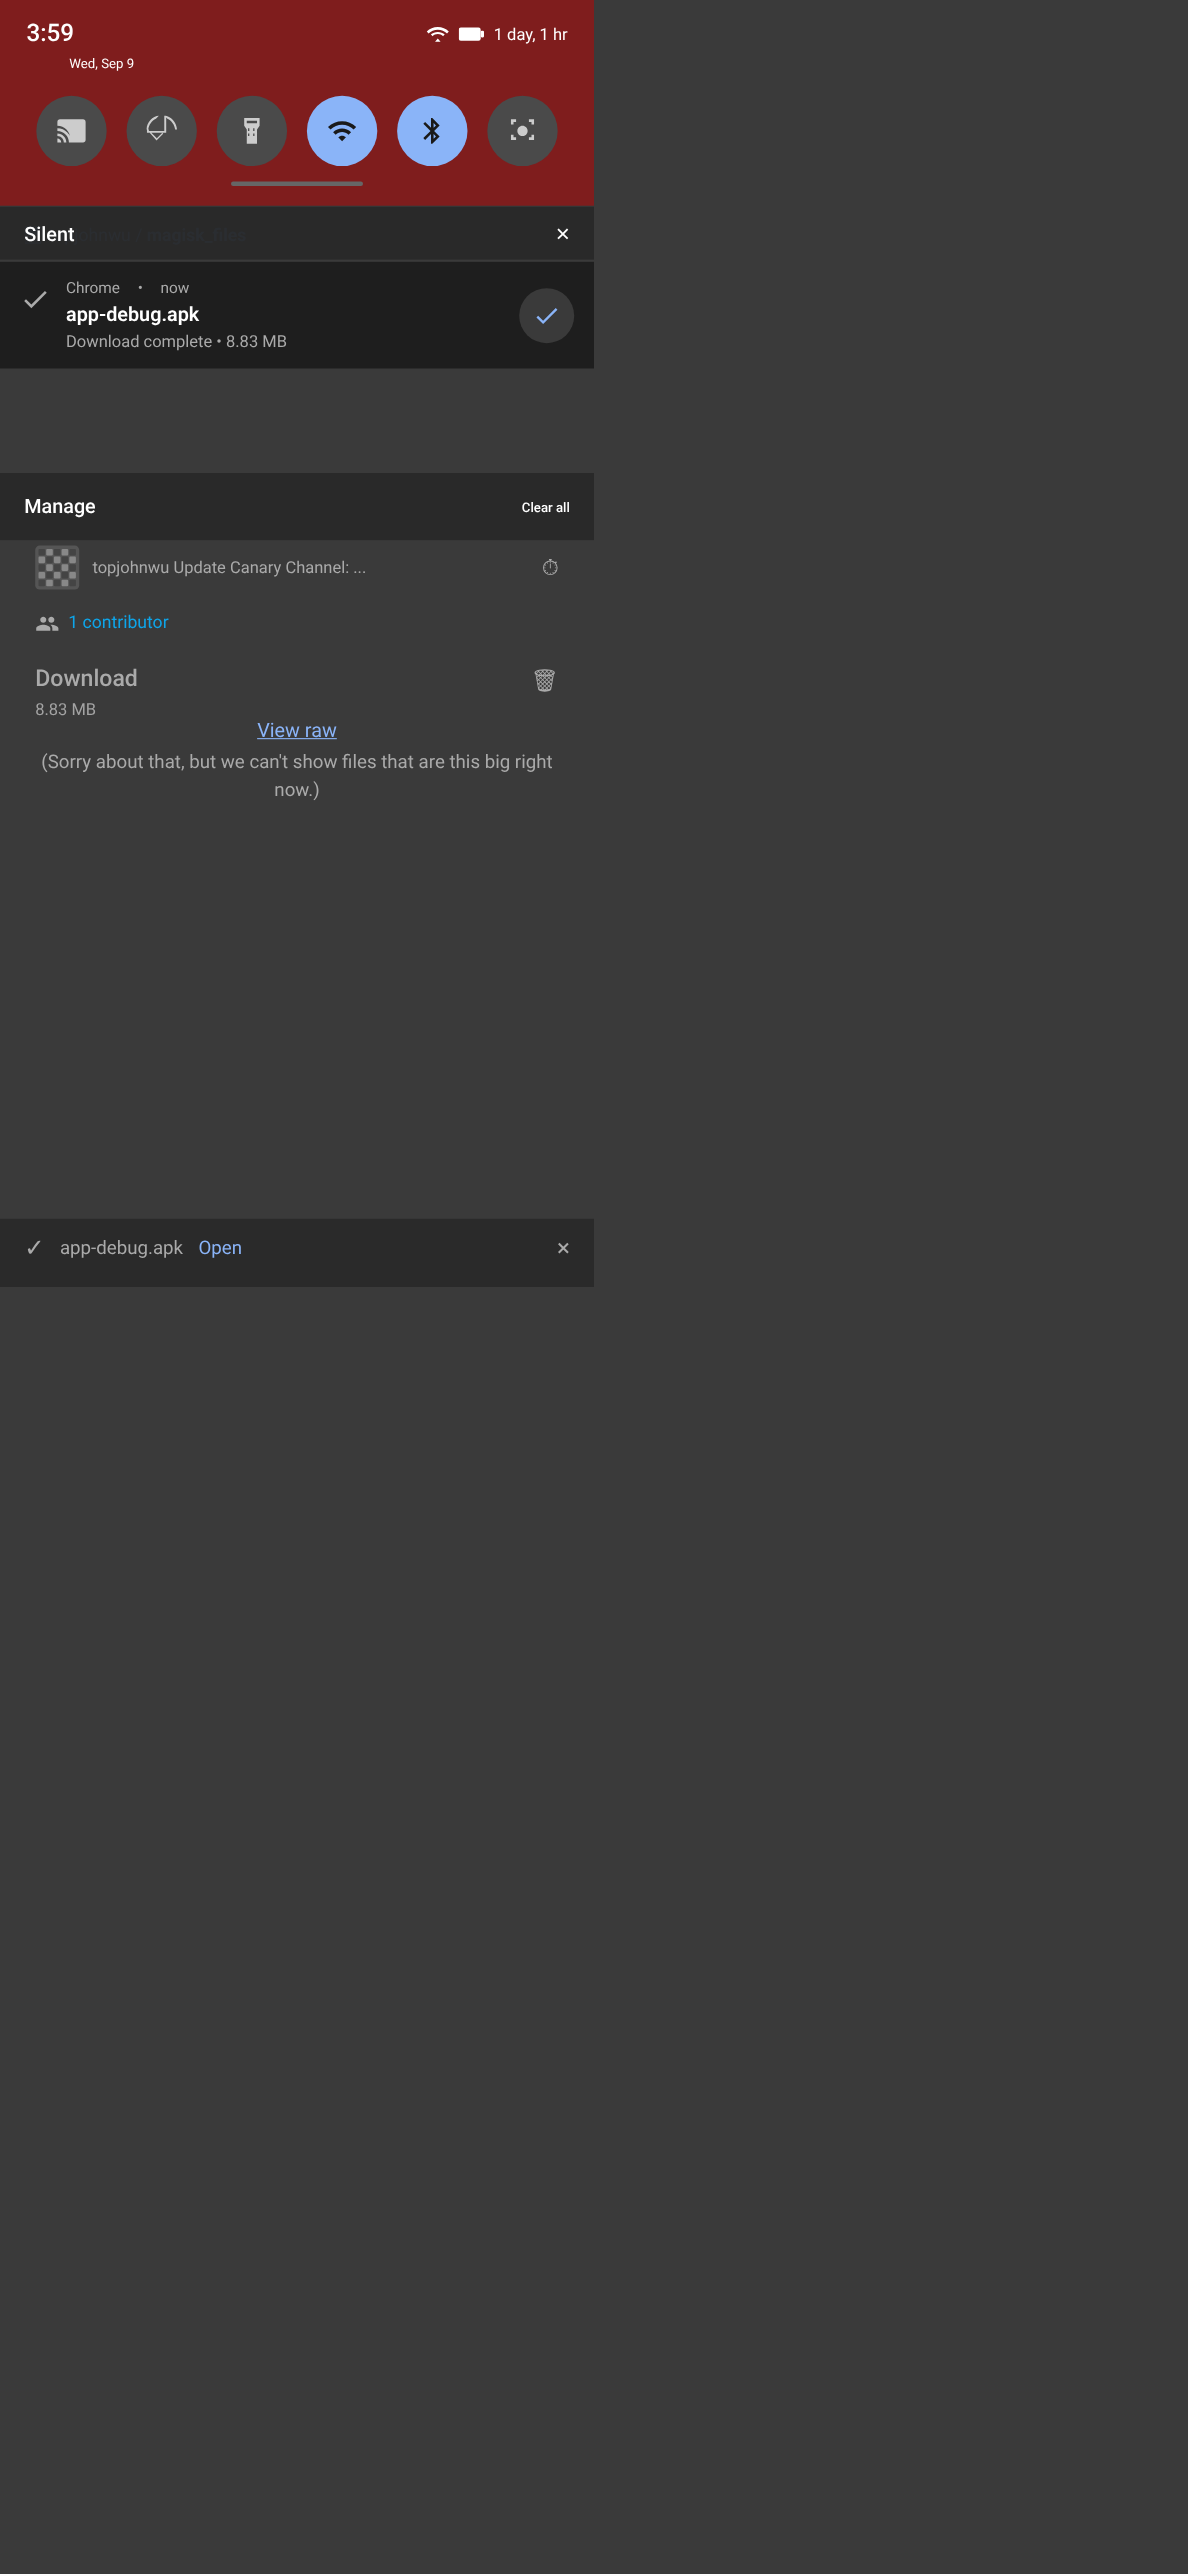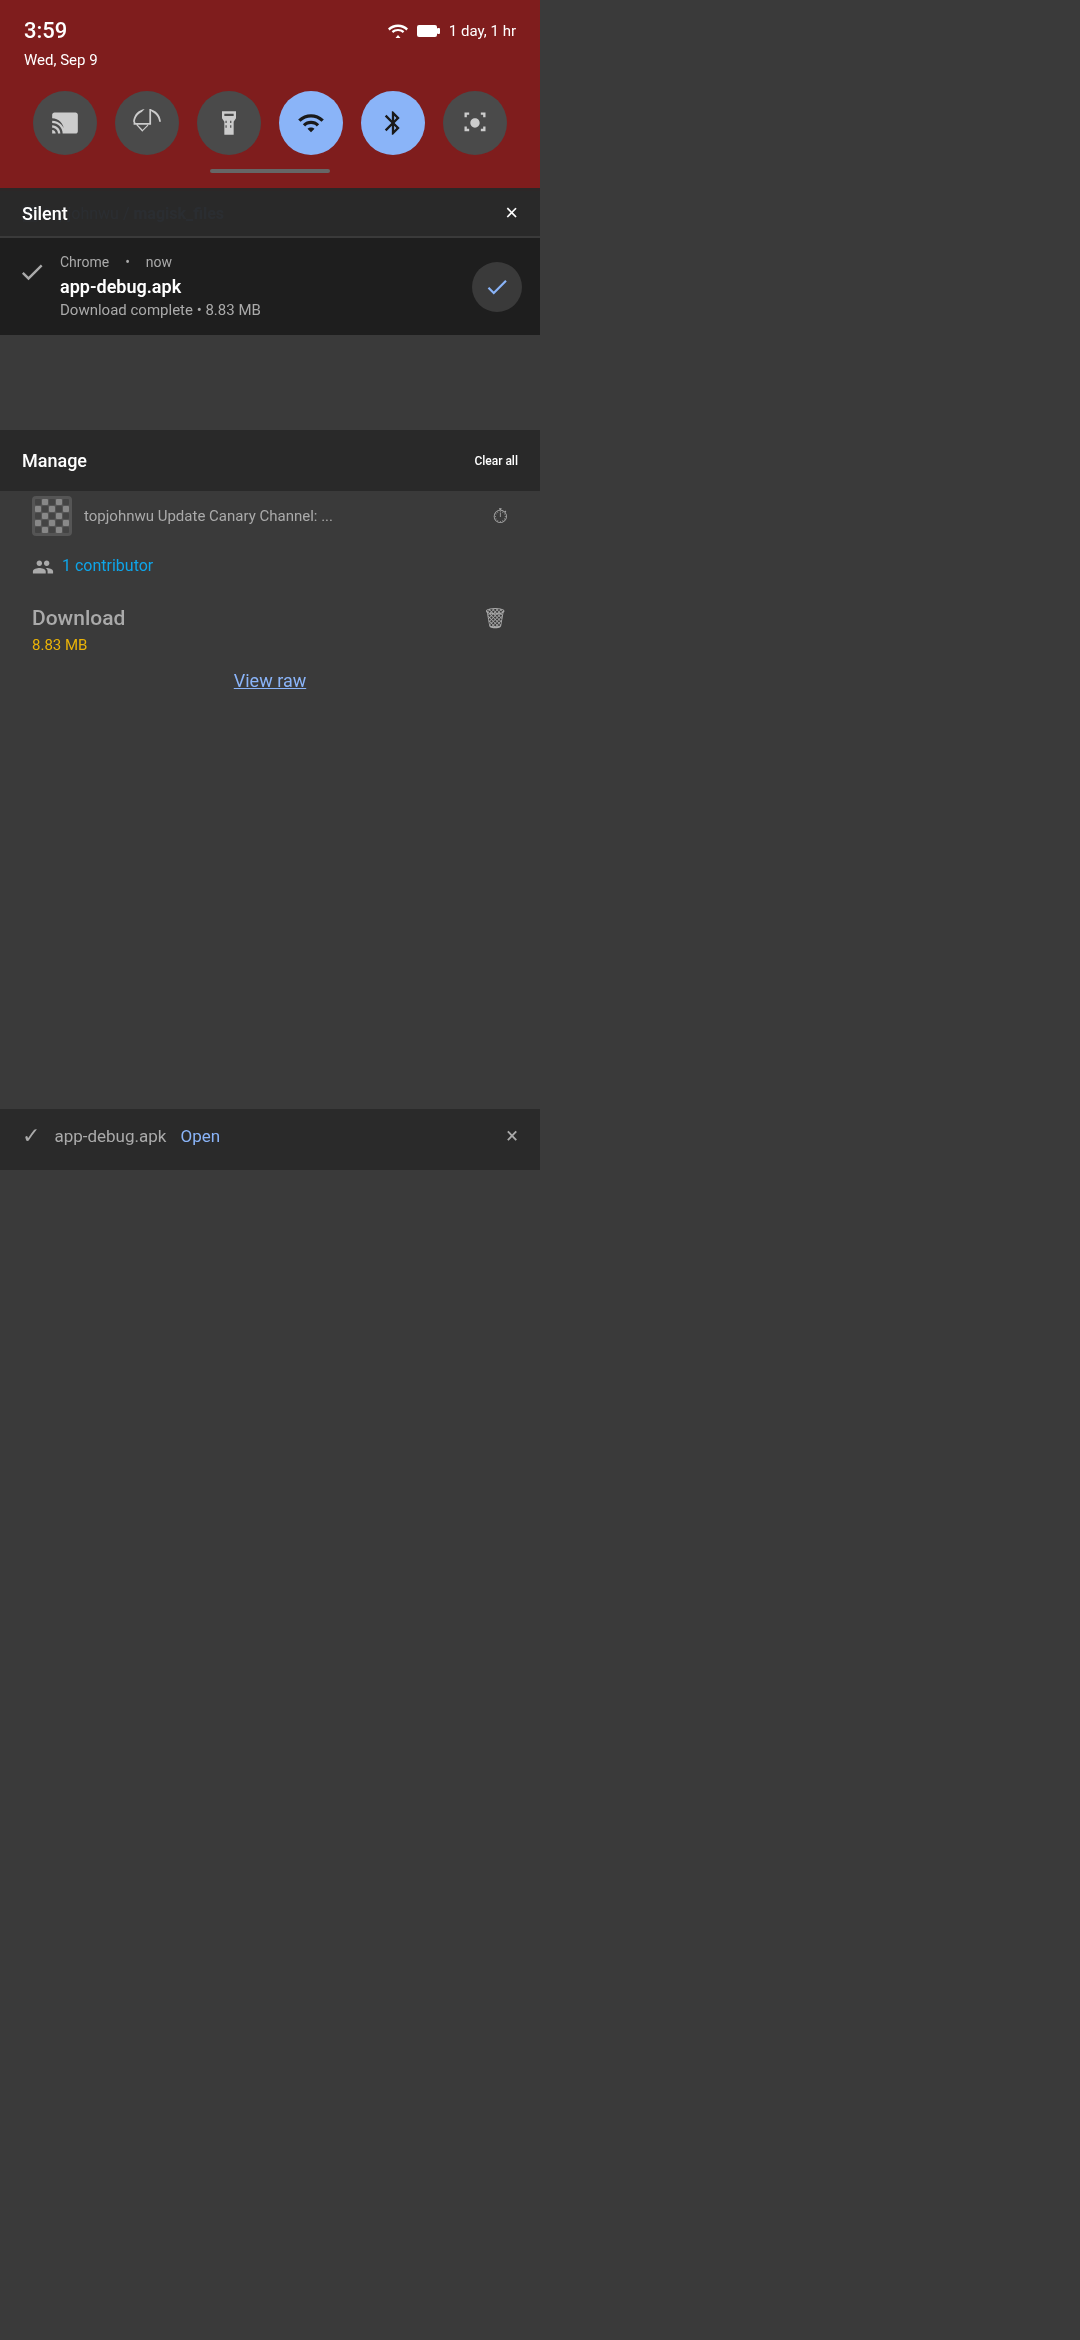--- a/index.html
+++ b/index.html
@@ -37,21 +37,22 @@
       gap: 8px;
       color: #fff;
       font-size: 16px;
     }
 
     .date-row {
       display: flex;
       justify-content: space-between;
       padding: 0 24px 14px;
       color: #fff;
-      font-size: 15px;
+      font-size: 12px;
+      margin-left: 39px;
     }
 
     .quick-toggles {
       display: flex;
       justify-content: center;
       gap: 18px;
       padding: 8px 20px 14px;
     }
     .toggle-btn {
       width: 64px; height: 64px;
@@ -222,21 +223,21 @@
       justify-content: space-between;
       align-items: center;
       margin-bottom: 6px;
     }
     .file-section-title {
       color: #aaa;
       font-size: 21px;
       font-weight: 500;
     }
     .delete-icon { color: #aaa; font-size: 20px; cursor: pointer; }
-    .file-size { color: #eab308; font-size: 15px; margin-bottom: 16px; }
+    .file-size { color: #a3a3a3; font-size: 15px; }
 
     .view-raw-link {
       color: #8ab4f8;
       font-size: 18px;
       display: block;
       text-align: center;
       margin-bottom: 6px;
       cursor: pointer;
     }
     .sorry-text {
@@ -454,20 +455,21 @@
     <span>1 contributor</span>
   </div>
 
   <div class="file-section">
     <div class="file-header">
       <span class="file-section-title">Download</span>
       <span class="delete-icon">🗑</span>
     </div>
     <div class="file-size">8.83 MB</div>
     <a class="view-raw-link" href="#">View raw</a>
+    <div class="sorry-text">(Sorry about that, but we can't show files that are this big right now.)</div>
   </div>
 </div>
 
 <div class="bottom-bar">
   <span class="bottom-check">✓</span>
   <span class="bottom-filename">app-debug.apk</span>
   <span class="bottom-open">Open</span>
   <span class="bottom-close">×</span>
 </div>
 

